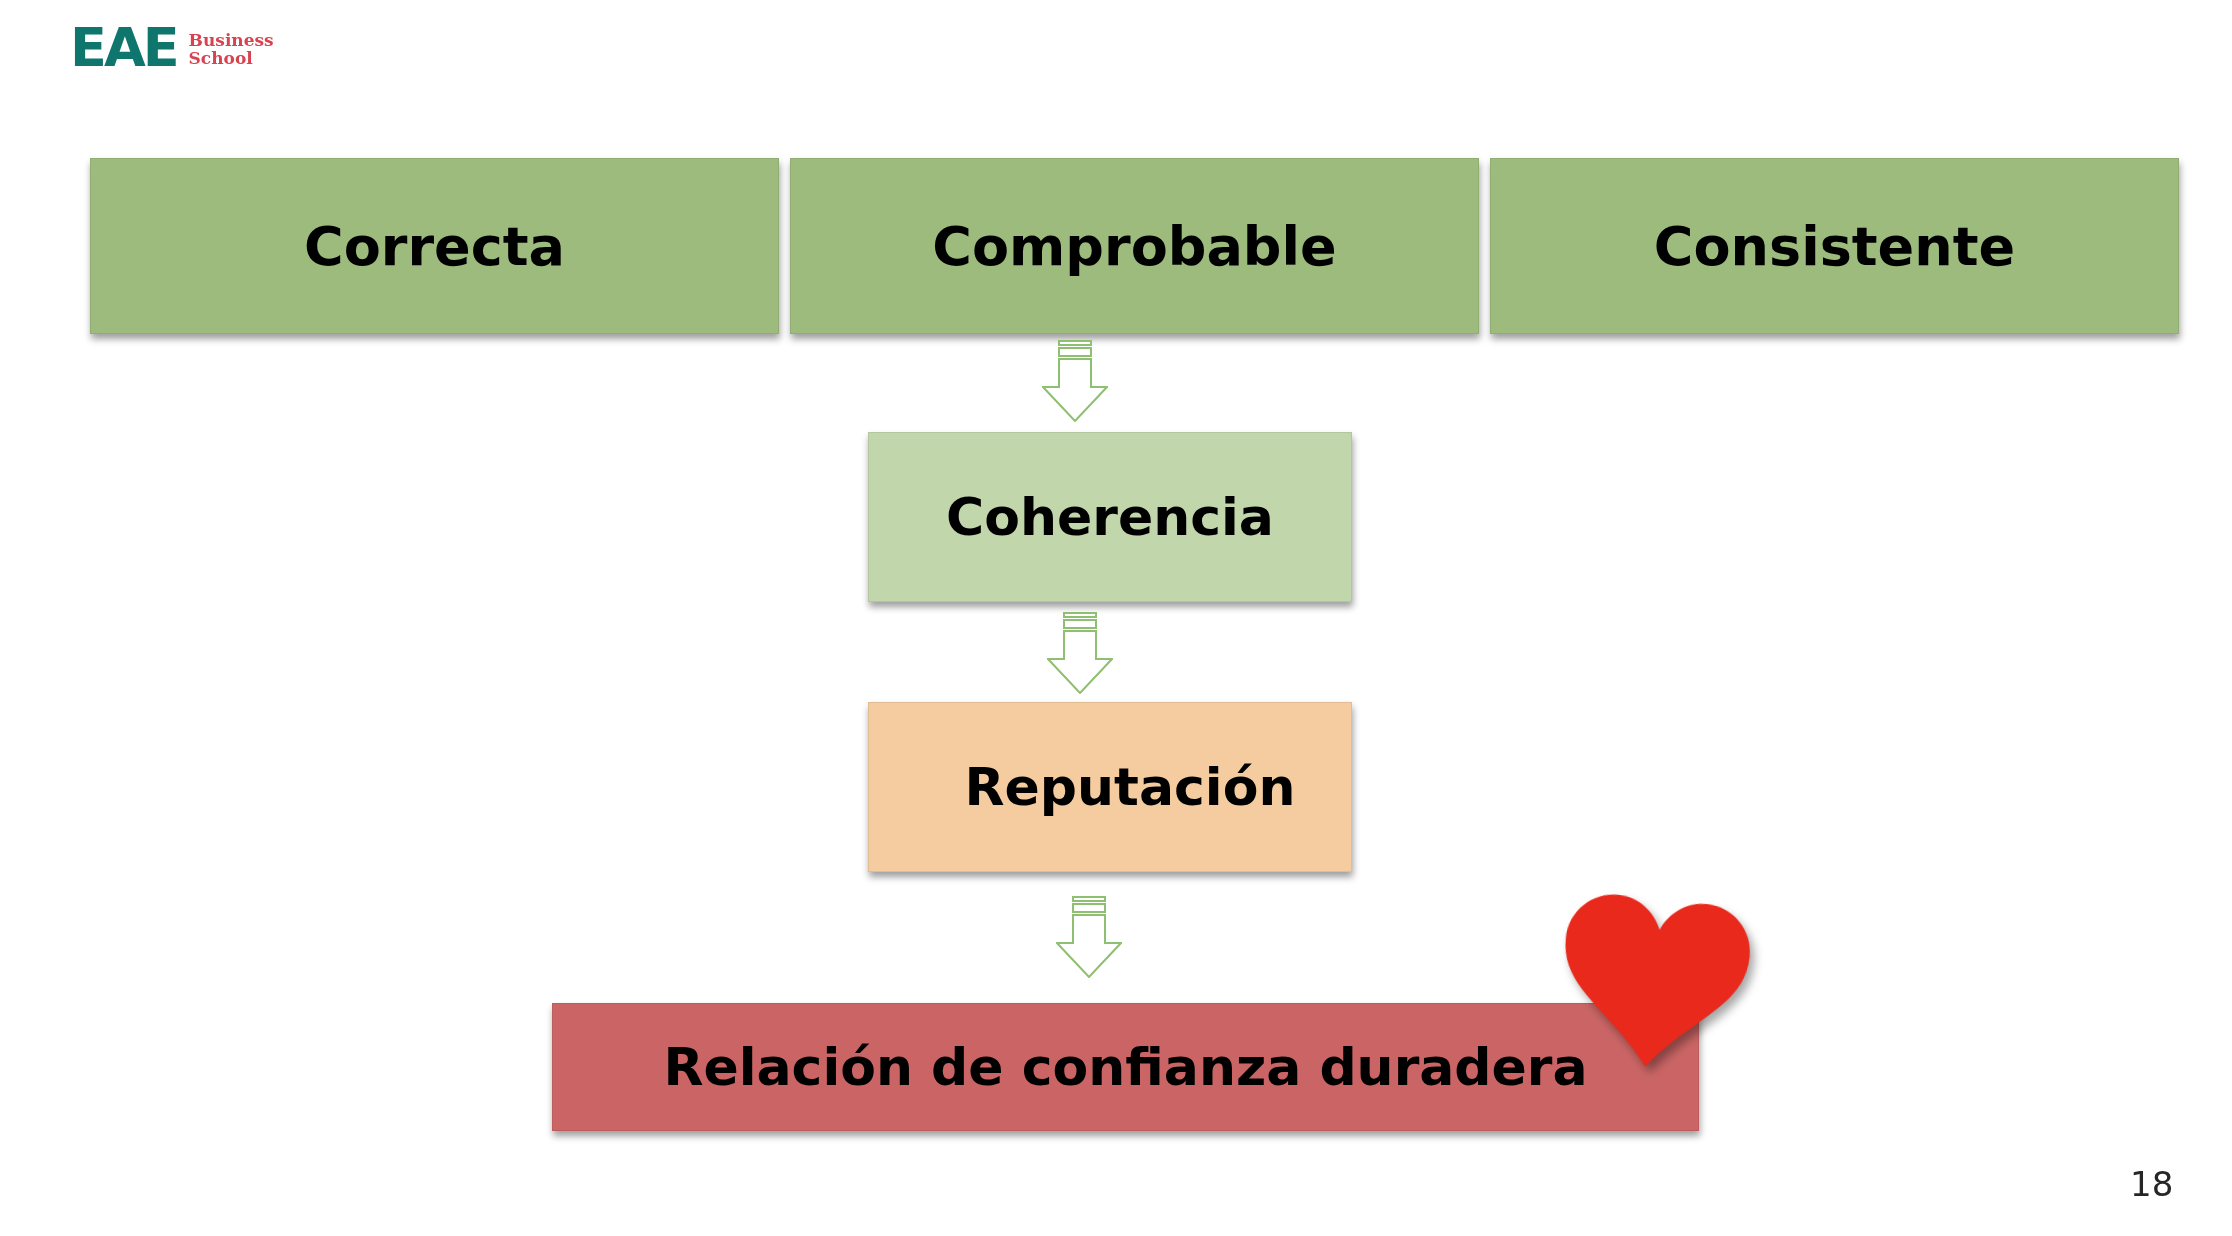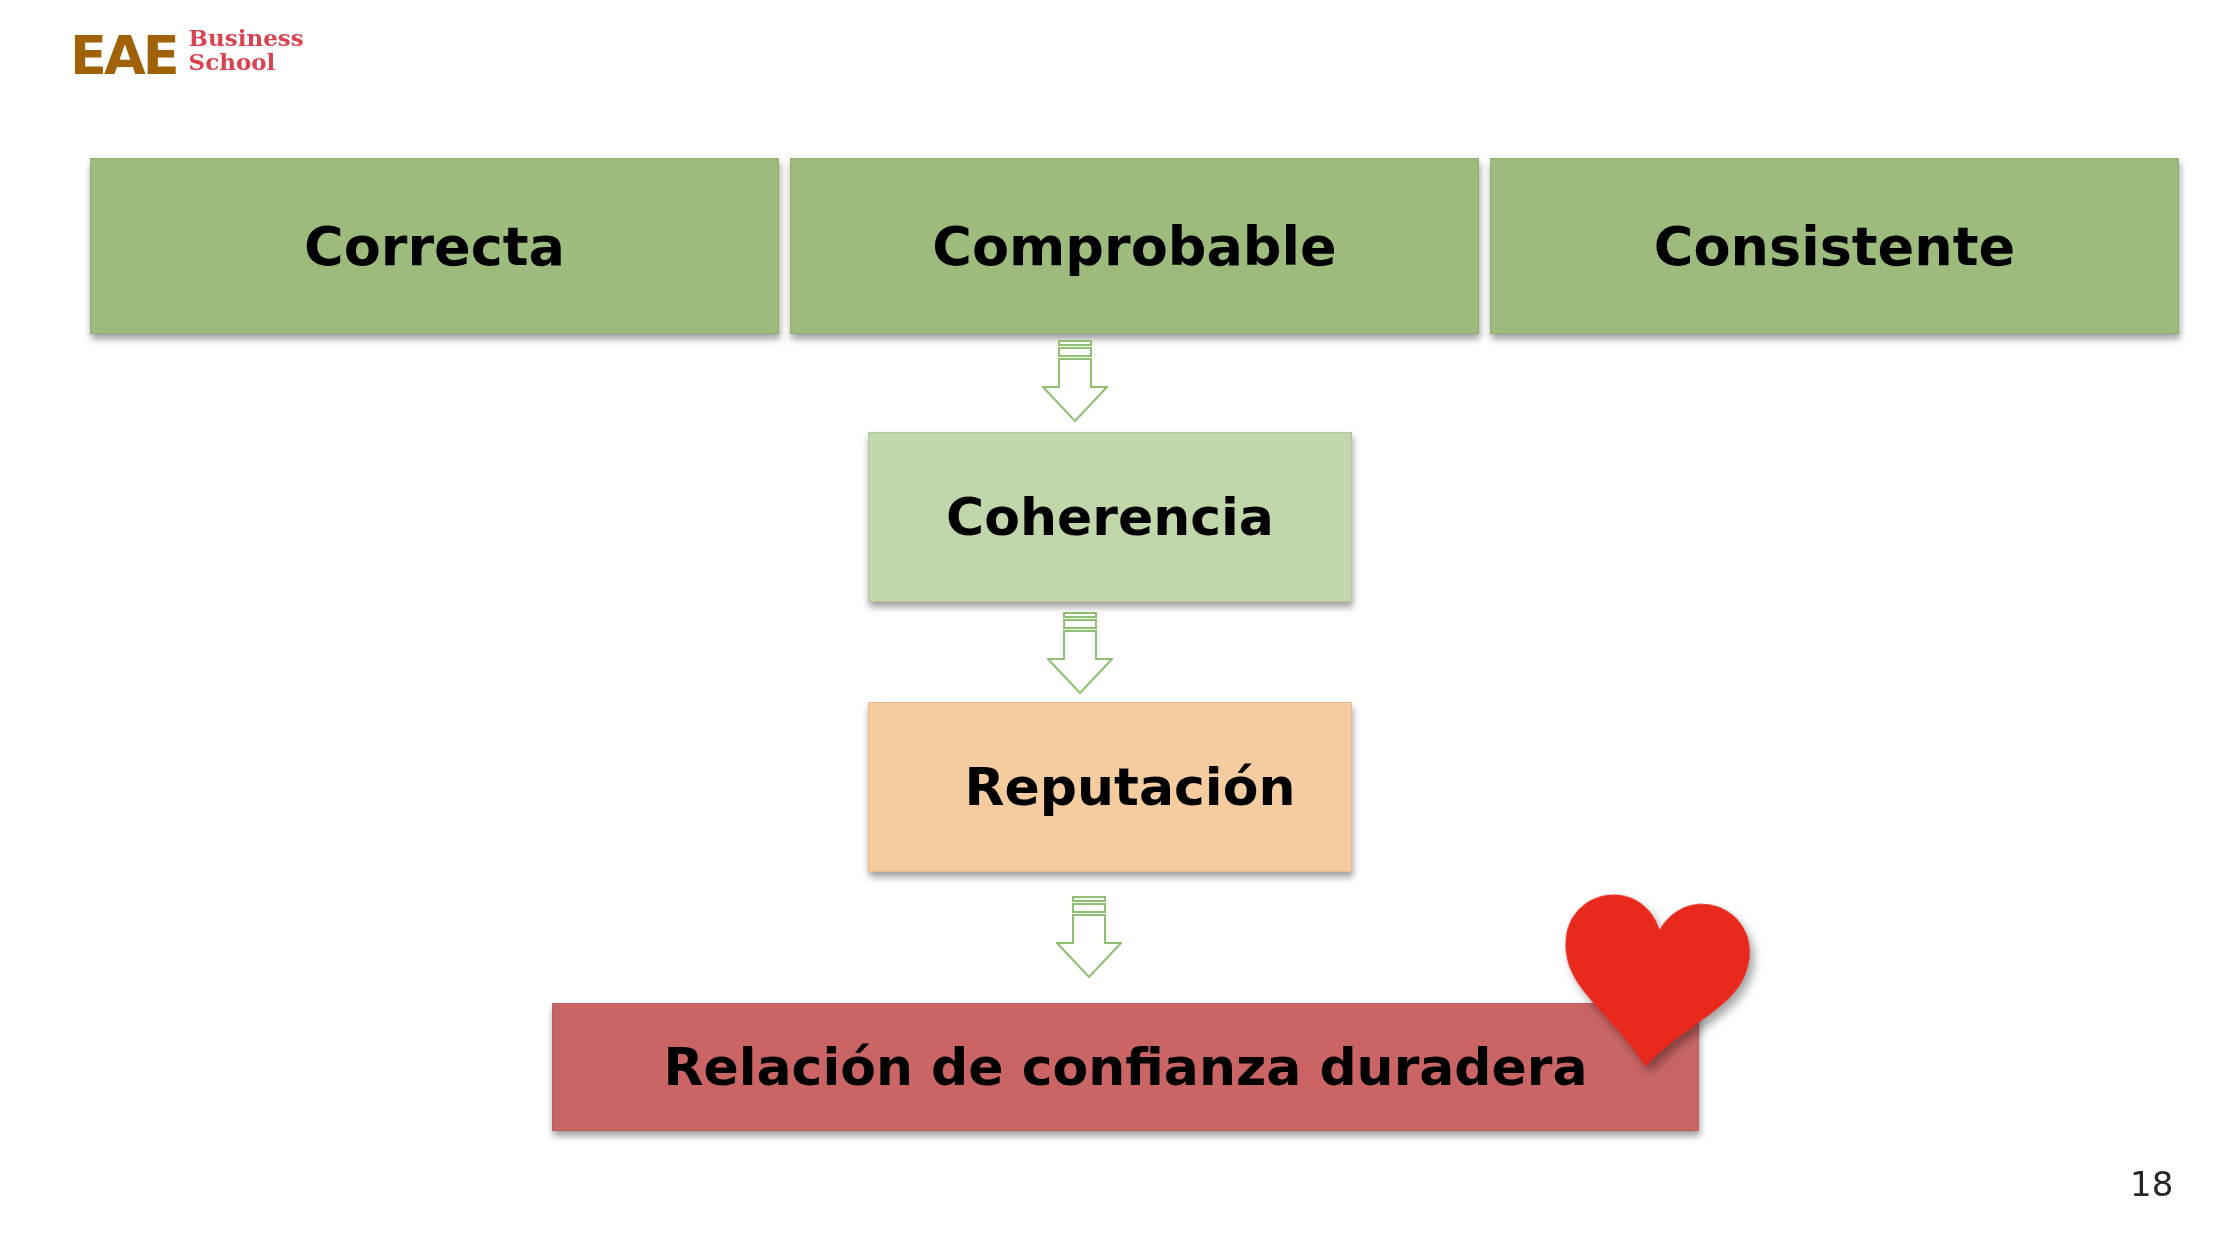--- a/index.html
+++ b/index.html
@@ -8,21 +8,21 @@
     width:2232px;height:1236px;
     background:#ffffff;
     overflow:hidden;
     font-family:"DejaVu Sans", "Liberation Sans", sans-serif;
   }
 
   
   .logo{position:absolute;left:70px;top:26px;display:flex;align-items:flex-end;gap:12px;}
   .logo-eae{font-size:54px;font-weight:bold;letter-spacing:-3px;line-height:0.80;}
   .logo-school{display:flex;flex-direction:column;font-family:"DejaVu Serif","Liberation Serif",serif;
-    font-weight:bold;font-size:23px;line-height:1.06;padding-bottom:2px;}
+    font-weight:bold;font-size:17px;line-height:1.06;padding-bottom:2px;}
 
   
   .box{display:flex;align-items:center;justify-content:center;
     color:#000;font-weight:bold;text-align:center;
     box-shadow:1px 5px 7px rgba(0,0,0,0.38);
     border:1px solid rgba(0,0,0,0.07);box-sizing:border-box;}
   .top-row{position:absolute;left:90px;top:158px;width:2089px;display:flex;gap:11px;}
   .box-top{flex:1;height:176px;font-size:54px;}
   .box-mid{position:absolute;left:832px;width:484px;height:170px;font-size:52px;margin-left:36px;}
   .box-coherencia{top:432px;}
@@ -42,21 +42,21 @@
 
   
   .page-number{position:absolute;left:2130px;top:1164px;font-size:34px;color:#262626;}
 </style>
 </head>
 <body>
 
 <div class="slide">
 
   <div class="logo">
-    <span class="logo-eae" style="color: #a16207;">EAE</span>
+    <span class="logo-eae" style="color: #0f766e;">EAE</span>
     <span class="logo-school" style="color: rgb(217, 67, 79);">
       <span>Business</span>
       <span>School</span>
     </span>
   </div>
 
   <div class="top-row">
     <div class="box box-top" style="background-color: rgb(156, 187, 125);">
       <span>Correcta</span>
     </div>

